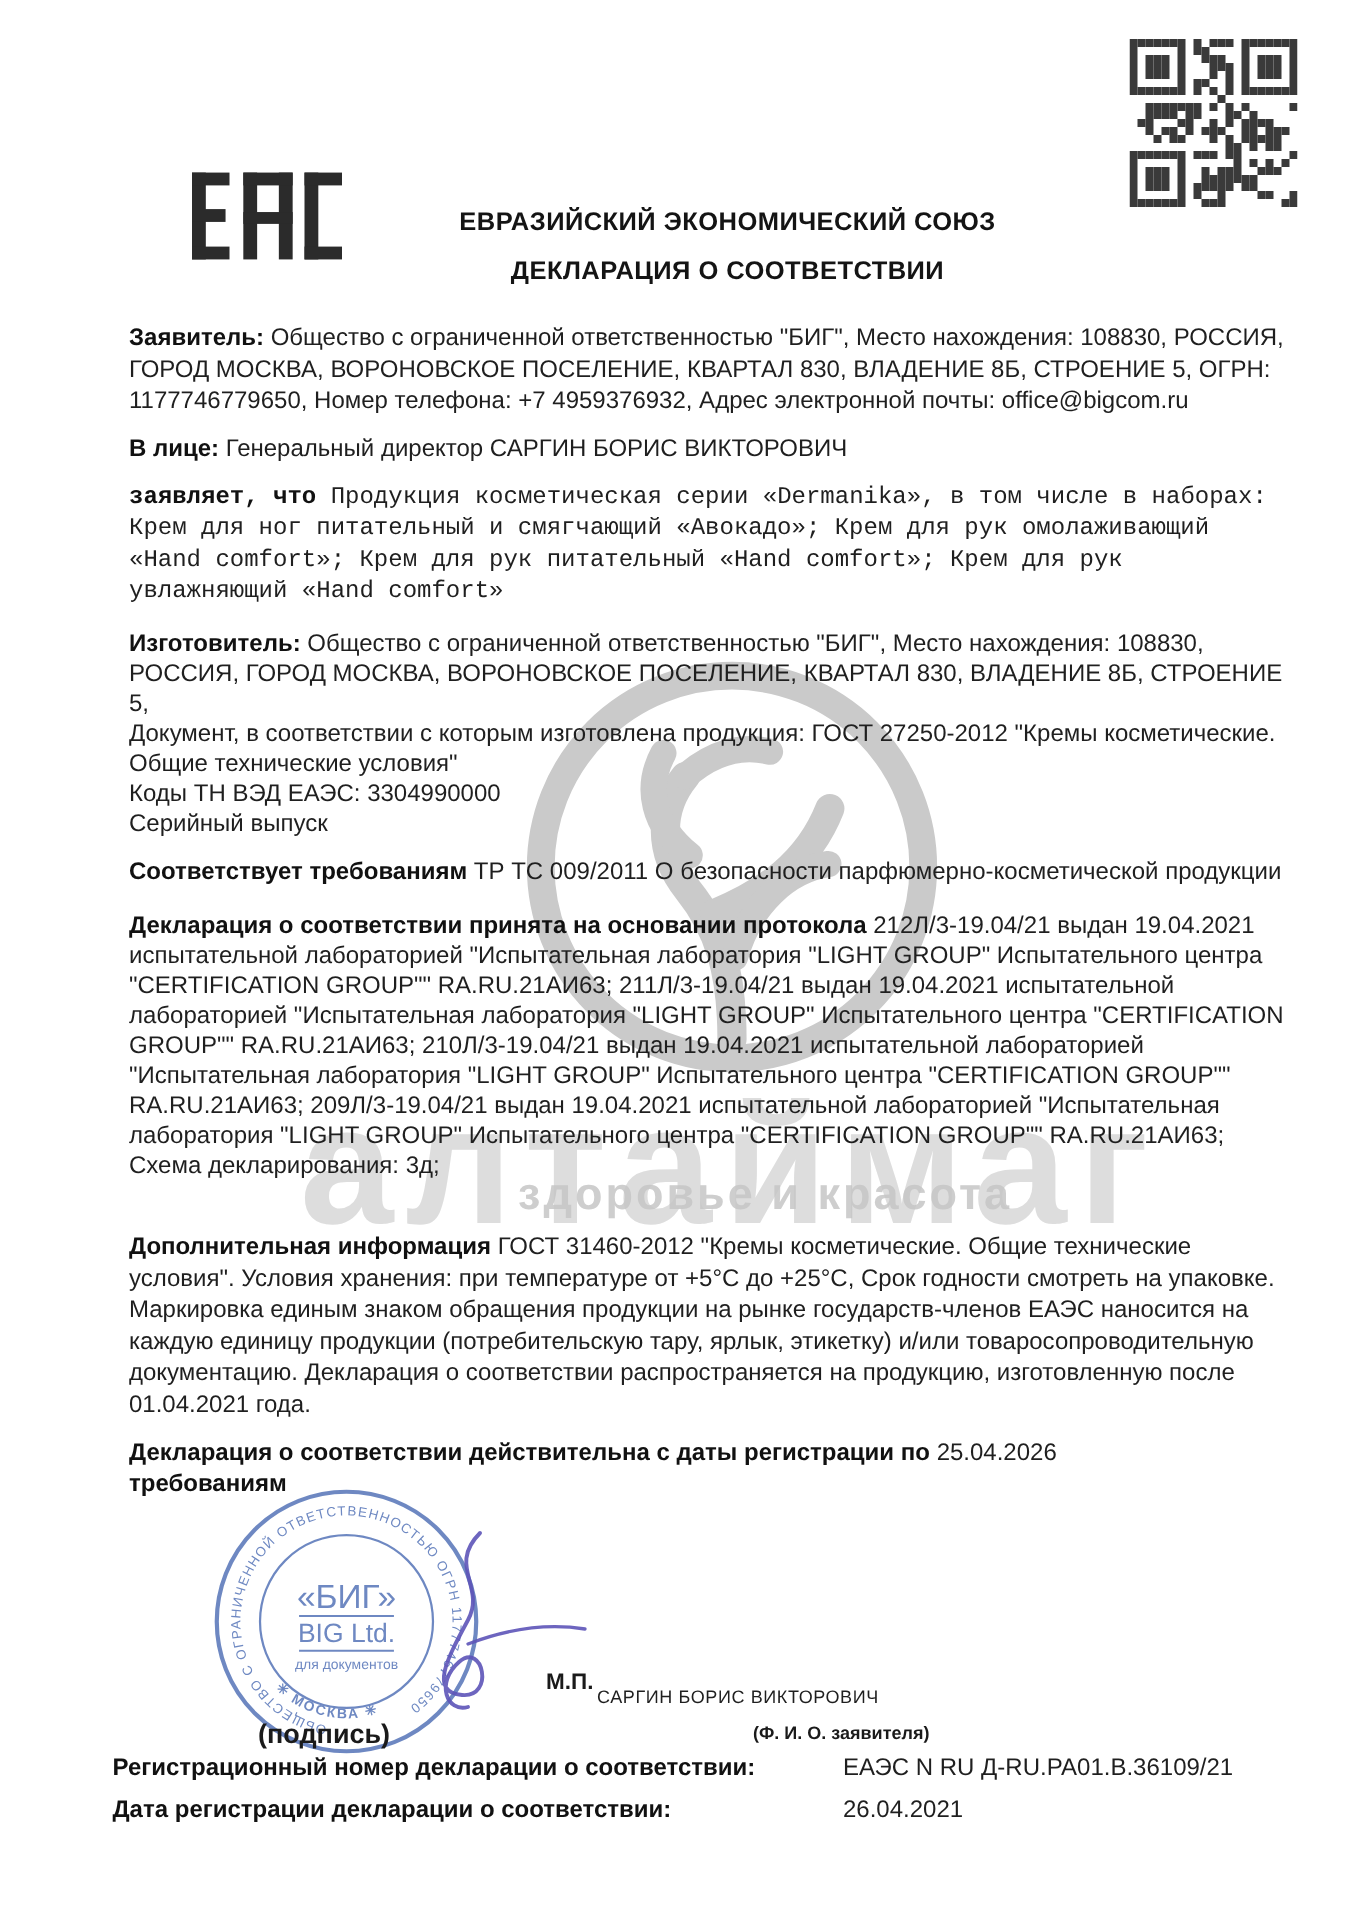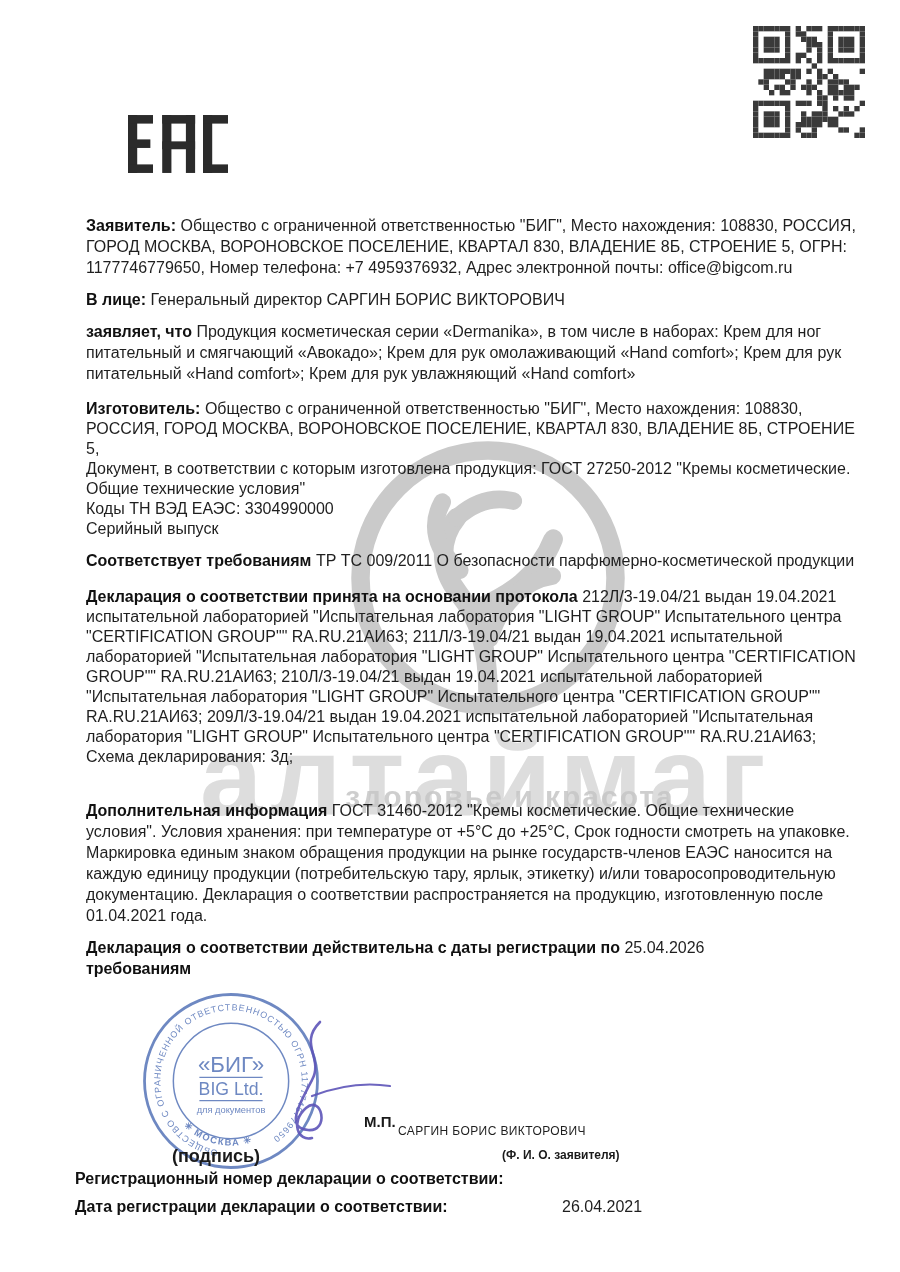--- a/index.html
+++ b/index.html
@@ -26,21 +26,21 @@
   .qr{position:absolute;left:753px;top:26px;z-index:2;}
   .title-block{position:absolute;left:205px;top:138px;width:560px;text-align:center;z-index:2;}
   .title-line1{font-size:17px;font-weight:bold;color:#141414;letter-spacing:.3px;}
   .title-line2{font-size:17px;font-weight:bold;color:#141414;margin-top:13px;letter-spacing:.3px;}
   
   .content{position:absolute;left:75px;top:210px;width:792px;z-index:1;font-size:16px;line-height:21px;}
   .content p{margin:11px;}
   .content b{color:#111;}
   .p-applicant{margin-top:5px !important;}
   .p-person{margin-top:10px !important;}
-  .p-declares{margin-top:9px !important;}
+  .p-declares{margin-top:9px !important;font-family:Liberation Mono, monospace;}
   .p-manufacturer{margin-top:15px !important;line-height:20px;}
   .p-complies{margin-top:10px !important;}
   .p-basis{margin-top:16px !important;line-height:20px;}
   .p-additional{margin-top:33px !important;}
   .p-validity{margin-top:3px !important;}
   
   .stamp{position:absolute;left:138px;top:988px;z-index:2;}
   .signature{position:absolute;left:268px;top:1010px;z-index:3;}
   .sign-caption{position:absolute;left:172px;top:1146px;font-size:18px;font-weight:bold;color:#1a1a1a;z-index:3;}
   .mp{position:absolute;left:364px;top:1113px;font-size:15px;font-weight:bold;color:#1a1a1a;z-index:2;}
@@ -302,20 +302,24 @@
         <rect x="25" y="100" width="5" height="5"></rect>
         <rect x="30" y="100" width="5" height="5"></rect>
         <rect x="45" y="100" width="5" height="5"></rect>
         <rect x="50" y="100" width="5" height="5"></rect>
         <rect x="55" y="100" width="5" height="5"></rect>
         <rect x="95" y="100" width="5" height="5"></rect>
         <rect x="100" y="100" width="5" height="5"></rect>
       </g>
   </svg>
 
+  <div class="title-block">
+    <div class="title-line1">ЕВРАЗИЙСКИЙ ЭКОНОМИЧЕСКИЙ СОЮЗ</div>
+    <div class="title-line2">ДЕКЛАРАЦИЯ О СООТВЕТСТВИИ</div>
+  </div>
 
   <div class="content">
 
     <p class="p-applicant"><b>Заявитель:</b> <span>Общество с ограниченной ответственностью "БИГ", Место нахождения: 108830, РОССИЯ, ГОРОД МОСКВА, ВОРОНОВСКОЕ ПОСЕЛЕНИЕ, КВАРТАЛ 830, ВЛАДЕНИЕ 8Б, СТРОЕНИЕ 5, ОГРН: 1177746779650, Номер телефона: +7 4959376932, Адрес электронной почты: office@bigcom.ru</span></p>
 
     <p class="p-person"><b>В лице:</b> <span>Генеральный директор САРГИН БОРИС ВИКТОРОВИЧ</span></p>
 
     <p class="p-declares"><b>заявляет, что</b> <span>Продукция косметическая серии «Dermanika», в том числе в наборах: Крем для ног питательный и смягчающий «Авокадо»; Крем для рук омолаживающий «Hand comfort»; Крем для рук питательный «Hand comfort»; Крем для рук увлажняющий «Hand comfort»</span></p>
 
     <p class="p-manufacturer"><b>Изготовитель:</b> <span>Общество с ограниченной ответственностью "БИГ", Место нахождения: 108830, РОССИЯ, ГОРОД МОСКВА, ВОРОНОВСКОЕ ПОСЕЛЕНИЕ, КВАРТАЛ 830, ВЛАДЕНИЕ 8Б, СТРОЕНИЕ 5,</span><br>
@@ -358,19 +362,20 @@
     <path d="M44,86 C70,76 96,72 122,76" stroke="#5d54b8" stroke-width="2.2" stroke-linecap="round" opacity=".9"></path>
   </svg>
 
   <div class="sign-caption">(подпись)</div>
   <div class="mp">М.П.</div>
   <div class="sign-name">САРГИН БОРИС ВИКТОРОВИЧ</div>
   <div class="fio-caption">(Ф. И. О. заявителя)</div>
 
   <div class="reg-row reg-row1">
     <span class="lbl">Регистрационный номер декларации о соответствии:</span>
+    <span class="val">ЕАЭС N RU Д-RU.РА01.В.36109/21</span>
   </div>
   <div class="reg-row reg-row2">
     <span class="lbl">Дата регистрации декларации о соответствии:</span>
     <span class="val">26.04.2021</span>
   </div>
 
 </div>
 
 </body></html>

